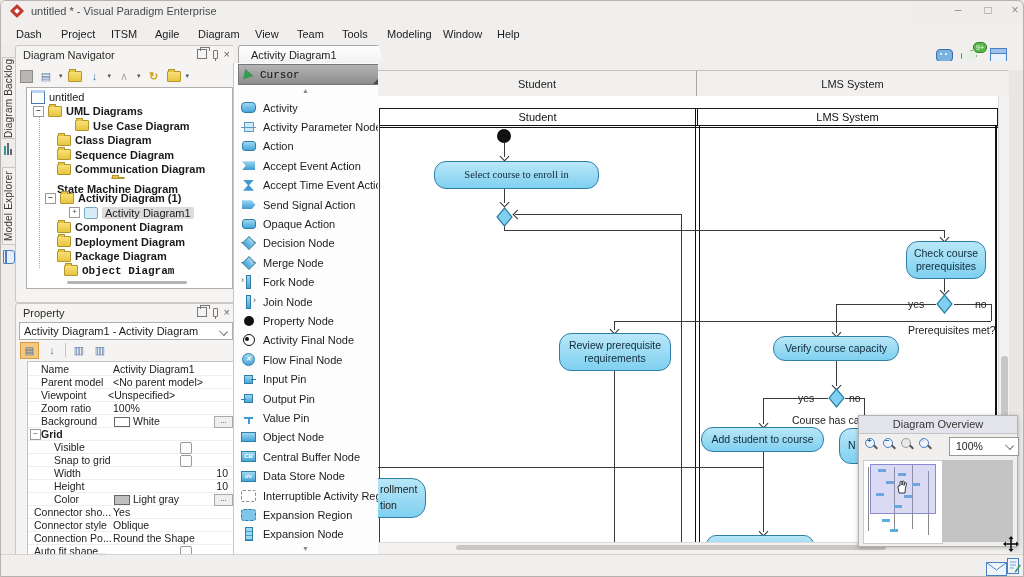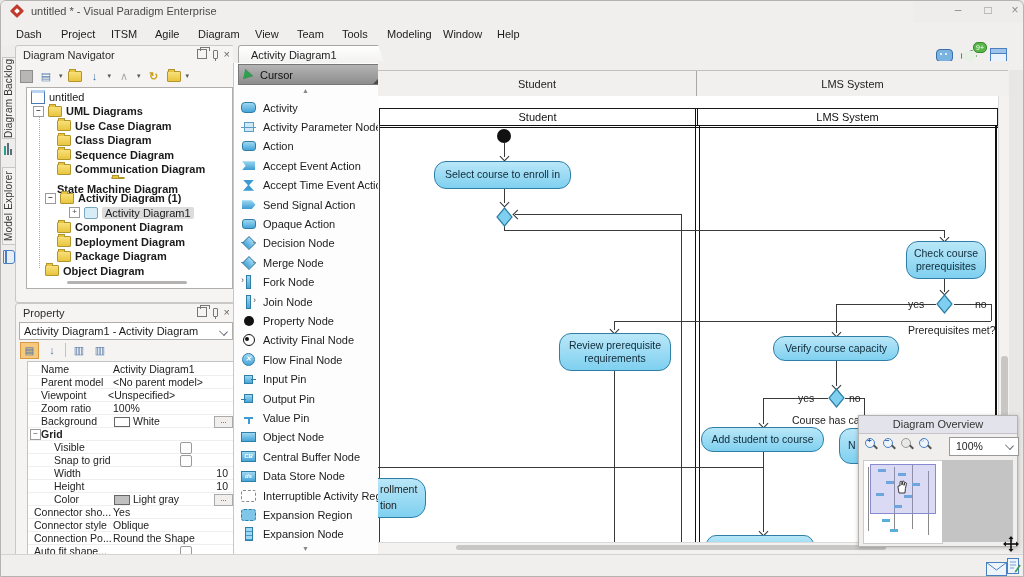--- a/index.html
+++ b/index.html
@@ -58,21 +58,21 @@
   .pval{position:absolute;left:85px;top:1px;color:#222;white-space:nowrap;}
   .pnum{position:absolute;right:8px;top:1px;}
   .pcheck{position:absolute;left:152px;top:2px;width:10px;height:10px;border:1px solid #9a9a9a;border-radius:2px;background:#fdfdfd;}
   .pswatch{position:absolute;left:86px;top:2.5px;width:14px;height:8px;border:1px solid #666;}
   .pmore{position:absolute;right:3px;top:1.5px;width:17px;height:10px;background:#f0efee;border:1px solid #aaa;font-size:8px;line-height:8px;text-align:center;color:#333;}
   .gut-pm{position:absolute;left:2px;top:2px;}
   
   #palette{left:232px;top:62px;width:145px;height:494px;background:#fdfdfd;border-right:1px solid #c9c7c5;border-left:1px solid #c9c7c5;}
   #diagram-tab{left:237px;top:44px;width:133px;height:19px;background:linear-gradient(#ffffff,#f1f0ef);border:1px solid #a8a6a4;border-bottom:none;border-radius:3px 3px 0 0;clip-path:polygon(0 0,calc(100% - 7px) 0,100% 100%,0 100%);font-size:11px;line-height:18px;padding-left:12px;color:#222;}
   #topstrip{left:232px;top:44px;width:792px;height:19px;background:#f1efee;}
-  #cursor-row{left:237px;top:63px;width:136px;height:19px;background:linear-gradient(#b4b4b4,#8d8d8d);border:1px solid #777;display:flex;align-items:center;gap:7px;padding-left:5px;font-size:11px;color:#111;position:absolute;}
+  #cursor-row{left:237px;top:63px;width:136px;height:19px;background:linear-gradient(#b4b4b4,#8d8d8d);border:1px solid #777;display:flex;align-items:center;gap:7px;padding-left:5px;font-size:11px;color:#111;position:absolute;font-family:Liberation Mono, monospace;}
   #cursor-row:after{content:"";position:absolute;right:0;bottom:0;border-left:7px solid transparent;border-bottom:7px solid #4a4a4a;}
   .cursor-arrow{width:0;height:0;border-top:5px solid transparent;border-bottom:5px solid transparent;border-left:9px solid #2e9e4f;transform:rotate(12deg);filter:drop-shadow(0 0 .5px #14502a);}
   .pal-scroll{position:absolute;left:232px;width:145px;text-align:center;font-size:7px;color:#888;}
   .pal-list{position:absolute;left:233px;top:97px;width:143px;}
   .pal-item{height:19.4px;display:flex;align-items:center;gap:7px;padding-left:7px;font-size:11px;color:#1c1c1c;white-space:nowrap;}
   .pic{width:15px;height:14px;flex:none;display:flex;align-items:center;justify-content:center;position:relative;}
   .blu{background:linear-gradient(#9ed8f2,#46a5d9);border:1px solid #2e7ea6;}
   .pic-activity i{width:13px;height:9px;border-radius:4px;}
   .pic-action i{width:12px;height:8px;border-radius:3px;}
   .pic-param i{width:8px;height:8px;background:#cfe9f7;border:1px solid #5a9cc4;}
@@ -209,21 +209,21 @@
       <div style="position:absolute;left:12px;top:20px;width:0;height:160px;border-left:1px dotted #aaa;"></div>
       <div class="trow" style="left:4px;top:2px;">
         <span class="ticon-root"></span>
         <span>untitled</span>
       </div>
       <div class="trow bold" style="left:6px;top:16px;">
         <span class="pm">−</span>
         <span class="folder"></span>
         <span>UML Diagrams</span>
       </div>
-      <div class="trow bold" style="left:30px;top:30.5px;">
+      <div class="trow bold" style="left:48px;top:30.5px;">
           <span class="folder"></span>
           <span>Use Case Diagram</span>
         </div>
       <div class="trow bold" style="left:30px;top:45px;">
           <span class="folder"></span>
           <span>Class Diagram</span>
         </div>
       <div class="trow bold" style="left:30px;top:59.5px;">
           <span class="folder"></span>
           <span>Sequence Diagram</span>
@@ -251,21 +251,21 @@
           <span>Component Diagram</span>
         </div>
       <div class="trow bold" style="left:30px;top:146.5px;">
           <span class="folder"></span>
           <span>Deployment Diagram</span>
         </div>
       <div class="trow bold" style="left:30px;top:161px;">
           <span class="folder"></span>
           <span>Package Diagram</span>
         </div>
-      <div class="trow bold" style="left:18px;top:175.5px;">
+      <div class="trow bold" style="left:37px;top:175.5px;font-family:Liberation Mono, monospace;">
           <span class="folder"></span>
           <span>Object Diagram</span>
         </div>
       <div class="tree-hscroll"></div>
     </div>
   </div>
 
   <div class="abs panel" style="left:14px;top:302px;width:218px;height:254px;">
     <span class="panel-title">Property</span>
     <div class="panel-ctls">
@@ -559,21 +559,21 @@
       <div class="hl" style="left:385px;top:302px;width:65px;"></div>
       <div class="vl" style="left:385px;top:302px;height:26px;"></div>
         <div class="chv down" style="left:382px;top:324px;"></div>
       <div class="hl" style="left:467px;top:302px;width:19px;"></div>
       <div class="vl" style="left:486px;top:302px;height:30px;"></div>
       <div class="vl" style="left:385px;top:356px;height:80px;"></div>
         <div class="chv down" style="left:382px;top:432px;"></div>
       <div class="hl" style="left:0;top:371px;width:385px;"></div>
 
       <div class="init" style="left:119px;top:33px;width:14px;height:14px;"></div>
-      <div class="node" style="left:56px;top:65px;width:137px;height:28px;">
+      <div class="node" style="left:56px;top:65px;width:165px;height:28px;font-family:Liberation Serif, serif;">
           <span>Select course to enroll in</span>
         </div>
       <svg class="abs" style="left:118px;top:111px;" width="17" height="20">
           <polygon points="8.5,1 16,10 8.5,19 1,10" fill="#7fd0f0" stroke="#2e7ea6" stroke-width="1.2"></polygon>
         </svg>
       <div class="node" style="left:528px;top:145px;width:80px;height:38px;">
           <span>Check course prerequisites</span>
         </div>
       <svg class="abs" style="left:558px;top:198px;" width="17" height="20">
           <polygon points="8.5,1 16,10 8.5,19 1,10" fill="#7fd0f0" stroke="#2e7ea6" stroke-width="1.2"></polygon>

